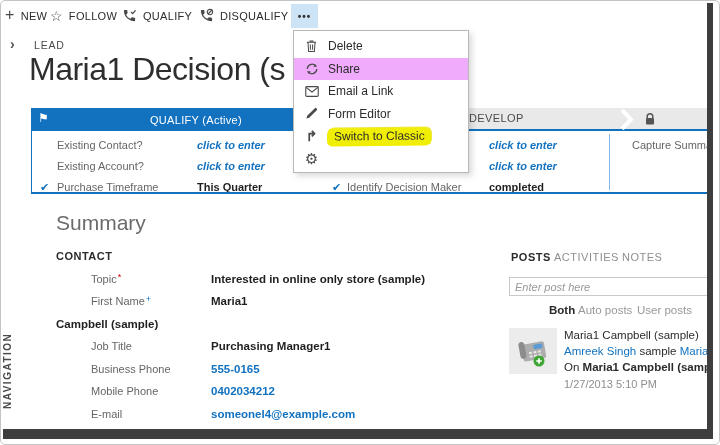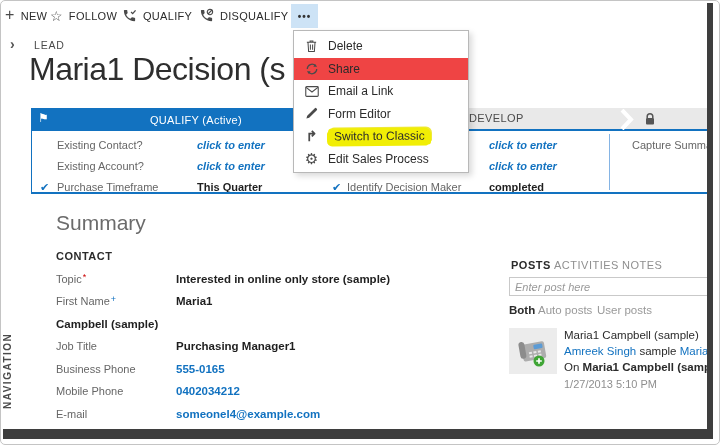--- a/index.html
+++ b/index.html
@@ -44,45 +44,45 @@
   .cte{color:#1272C0;font-weight:bold;font-style:italic;cursor:pointer;}
   .pval{color:#1F1F1F;font-weight:bold;}
   .pdivider{position:absolute;left:578px;top:26px;width:1px;height:56px;background:#85B4E4;}
 
   
   .menu{position:absolute;left:292px;top:29px;width:176px;height:143px;background:#fff;
         border:1px solid #B8B8B8;z-index:20;box-shadow:3px 3px 6px rgba(0,0,0,.15);
         padding-top:4px;box-sizing:border-box;}
   .mi{height:22.5px;display:flex;align-items:center;padding-left:10px;gap:9px;font-size:12px;
         color:#2B2B2B;cursor:pointer;white-space:nowrap;}
-  .mi.hov{background:#ef4444;}
+  .mi.hov{background:#f0abfc;}
   .mic{width:15px;display:flex;justify-content:center;align-items:center;color:#4A4A4A;}
   .mic.txt{font-size:14px;font-weight:bold;}
   .mic.gear{font-size:15px;font-weight:normal;}
   .hl{background:#F1EE05;padding:1px 6px 2px;border-radius:4px 7px 3px 6px;display:inline-block;
         transform:rotate(-.5deg);box-shadow:2px -2px 0 -1px #EEE93A,-2px 2px 0 -1px #F1EE05;}
 
   
   .sum-head{position:absolute;left:55px;top:210px;font-size:21px;color:#6B6B6B;}
   .sec-head{position:absolute;left:55px;top:249px;font-size:11px;font-weight:bold;color:#2B2B2B;letter-spacing:.5px;}
   .frow{position:absolute;left:55px;font-size:11px;display:flex;white-space:nowrap;}
-  .flabel{color:#666;width:120px;flex:0 0 120px;}
+  .flabel{color:#666;width:120px;flex:0 0 120px;margin-left:35px;}
   .req{font-size:9px;position:relative;top:-3px;margin-left:1px;}
   .req.red{color:#CC0000;} .req.blue{color:#1272C0;}
   .fval{font-weight:bold;color:#1F1F1F;font-size:11.5px;}
   .fval.link{color:#1272C0;cursor:pointer;}
 
   
-  .ptab{position:absolute;top:258px;font-size:11px;letter-spacing:.5px;color:#8F8F8F;cursor:pointer;white-space:nowrap;}
+  .ptab{position:absolute;top:250px;font-size:11px;letter-spacing:.5px;color:#8F8F8F;cursor:pointer;white-space:nowrap;}
   .ptab.active{color:#2B2B2B;font-weight:bold;}
   .post-input{position:absolute;left:508px;top:276px;width:199px;height:19px;border:1px solid #C9C9C9;
         font-family:"Liberation Sans",sans-serif;font-size:11px;font-style:italic;color:#555;
         padding:0 5px;box-sizing:border-box;outline:none;}
   .post-input::placeholder{color:#999;font-style:italic;}
-  .pfilter{position:absolute;top:303px;font-size:11.5px;color:#999;cursor:pointer;white-space:nowrap;}
+  .pfilter{position:absolute;top:303px;font-size:11.5px;color:#999;cursor:pointer;white-space:nowrap;margin-left:40px;}
   .pfilter.active{color:#2B2B2B;font-weight:bold;}
   .post-icon-box{position:absolute;left:508px;top:327px;width:48px;height:46px;background:#ECECEC;
         display:flex;align-items:center;justify-content:center;}
   .pline{position:absolute;left:563px;font-size:11.5px;color:#2B2B2B;white-space:nowrap;}
   .pline .lnk{color:#1272C0;cursor:pointer;}
   .pline .b{font-weight:bold;}
   .pl4{color:#8F8F8F;font-size:11px;}
 
   
   .vnav{position:absolute;left:1px;top:328px;width:16px;height:84px;writing-mode:vertical-rl;
@@ -212,21 +212,20 @@
               </svg>
       </span>
       <span>Form Editor</span>
     </div>
     <div class="mi">
       <span class="mic txt">↱</span>
       <span class="hl">Switch to Classic</span>
     </div>
     <div class="mi">
       <span class="mic gear">⚙</span>
-      <span>Edit Sales Process</span>
     </div>
   </div>
 
   <div class="sum-head">Summary</div>
   <div class="sec-head">CONTACT</div>
 
   <div class="frow" style="top:272px">
     <span class="flabel"><span>Topic</span><span class="req red">*</span></span>
     <span class="fval">Interested in online only store (sample)</span>
   </div>

